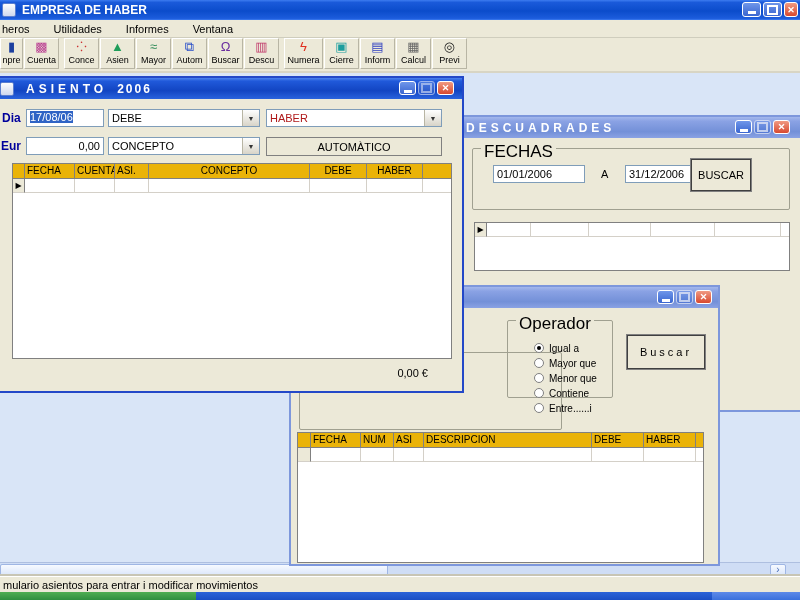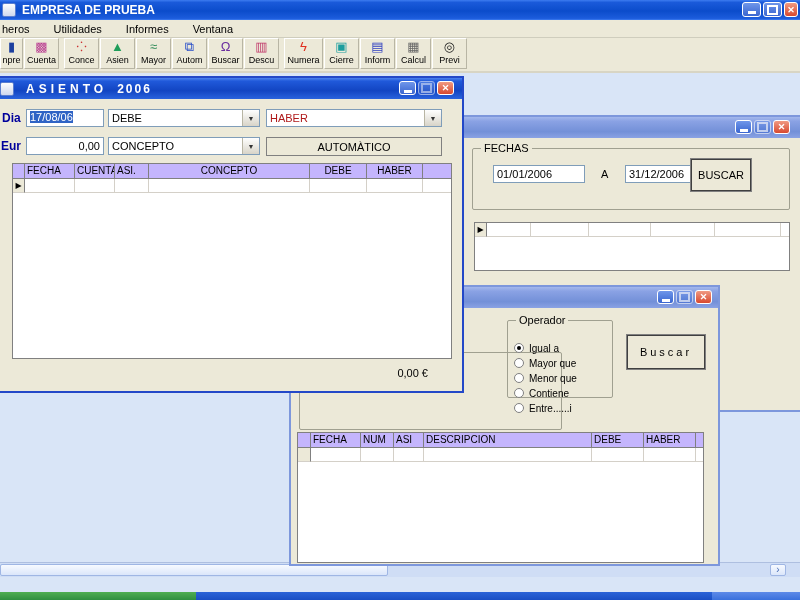--- a/index.html
+++ b/index.html
@@ -47,27 +47,27 @@
   .combo{position:absolute;height:18px;background:#fff;border:1px solid #7f9db9;box-sizing:border-box;display:flex;align-items:center;}
   .combo .ctext{flex:1;padding:0 3px;white-space:nowrap;overflow:hidden;}
   .combo .cbtn{width:16px;height:100%;background:linear-gradient(#fefefe,#d8d4c8);border-left:1px solid #b8b5a4;display:flex;align-items:center;justify-content:center;font-size:7px;color:#333;}
   .red{color:#b01a1a;}
   .bluelabel{color:#00009c;font-weight:bold;font-size:12px;position:absolute;}
 
   
   .grid{position:absolute;background:#fff;border:1px solid #808080;box-sizing:border-box;overflow:hidden;}
   .grow{display:flex;}
   .gc{box-sizing:border-box;border-right:1px solid #b5b2a4;overflow:hidden;white-space:nowrap;font-size:10px;padding:1px 2px;}
-  .ghead .gc{background:#c4b5fd;border-bottom:1px solid #808080;border-right:1px solid #808080;height:15px;}
+  .ghead .gc{background:#eab308;border-bottom:1px solid #808080;border-right:1px solid #808080;height:15px;}
   .gbody .gc{background:#fff;border-right:1px solid #d4d0c8;border-bottom:1px solid #d4d0c8;height:14px;}
   .gbody .gc.sel{background:#ece9d8;border-right:1px solid #808080;color:#000;font-size:8px;display:flex;align-items:center;justify-content:center;}
   .gc.fill{flex:1;border-right:none;}
 
   .groupbox{position:absolute;border:1px solid #a0a090;border-radius:2px;box-sizing:border-box;}
-  .groupbox .legend{position:absolute;top:-7px;left:8px;background:#ece9d8;padding:0 3px;font-size:11px;}
+  .groupbox .legend{position:absolute;top:-7px;left:8px;background:#ece9d8;padding:0 3px;font-size:17px;}
 
   .btn3d{position:absolute;background:#ece9d8;border:1px solid #404040;outline:1px solid #808080;box-sizing:border-box;display:flex;align-items:center;justify-content:center;font-size:11px;}
 
   
   .radio-row{display:flex;align-items:center;height:14px;margin:1px 0 0 6px;font-size:10px;}
   .rdot{width:10px;height:10px;border-radius:50%;border:1px solid #808080;background:#fff;margin-right:5px;position:relative;box-sizing:border-box;}
   .rdot.on::after{content:"";position:absolute;left:2px;top:2px;width:4px;height:4px;border-radius:50%;background:#000;}
 
   
   .hscroll{position:absolute;left:0;top:562px;width:800px;height:14px;background:#cfddf5;border-top:1px solid #aebfe0;}
@@ -85,21 +85,21 @@
   .plusbtn{position:absolute;right:58px;top:1px;width:24px;height:15px;background:#1e50f0;border:1px solid #fff;color:#fff;font-weight:bold;font-size:12px;line-height:13px;text-align:center;box-sizing:border-box;}
   .asibox{position:absolute;right:0px;top:0px;width:52px;height:18px;background:#000;color:#fff;font-weight:bold;font-size:12px;text-align:right;padding-right:4px;box-sizing:border-box;}
 </style>
 </head>
 <body>
 
 <div id="screen">
 
   <div class="main-titlebar">
     <span class="app-icon"></span>
-    <span>EMPRESA DE PRUEBA</span>
+    <span>EMPRESA DE HABER</span>
     <span class="winbtns">
       <span class="wbtn min"></span>
       <span class="wbtn max"></span>
       <span class="wbtn close" style="width:14px">
           <span>✕</span>
         </span>
     </span>
   </div>
 
   <div class="menubar">
@@ -159,20 +159,21 @@
       <span class="lbl">Calcul</span>
       </span>
     <span class="tbtn">
       <span class="glyph" style="color:#222">◎</span>
       <span class="lbl">Previ</span>
       </span>
   </div>
 
   <div class="child" style="left:458px;top:115px;width:346px;height:297px;border:2px solid #7d97dc;background:#ece9d8;z-index:10;">
     <div class="tbar inactive">
+      <span class="ttl">DESCUADRADES</span>
       <span class="winbtns" style="right:12px">
         <span class="wbtn min"></span>
         <span class="wbtn max dim"></span>
         <span class="wbtn close">
             <span>✕</span>
           </span>
       </span>
     </div>
     <div class="client">
       <div class="groupbox" style="left:12px;top:10px;width:318px;height:62px;">
@@ -201,21 +202,21 @@
       <span class="winbtns" style="right:6px">
         <span class="wbtn min"></span>
         <span class="wbtn max dim"></span>
         <span class="wbtn close">
             <span>✕</span>
           </span>
       </span>
     </div>
     <div class="client">
       <div class="groupbox" style="left:8px;top:44px;width:263px;height:78px;"></div>
-      <div class="groupbox" style="left:216px;top:12px;width:106px;height:78px;">
+      <div class="groupbox" style="left:216px;top:12px;width:106px;height:78px;padding-left:20px;">
         <span class="legend" style="background:#ece9d8">Operador</span>
         <div class="radio-row" style="margin-top:20px">
             <span class="rdot on"></span>
             <span>Igual a</span>
           </div>
         <div class="radio-row">
             <span class="rdot"></span>
             <span>Mayor que</span>
           </div>
         <div class="radio-row">
@@ -319,19 +320,22 @@
       <span style="position:absolute;right:34px;bottom:12px;font-size:11px;">0,00 €</span>
     </div>
   </div>
 
   <div class="hscroll">
     <span class="hthumb"></span>
     <span class="harrow">
         <span>›</span>
       </span>
   </div>
+  <div class="statusbar">
+    <span>mulario asientos para entrar i modificar movimientos</span>
+  </div>
   <div class="taskbar">
     <span class="tk-green"></span>
     <span class="tk-blue"></span>
     <span class="tk-light"></span>
   </div>
 
 </div>
 
 </body></html>

